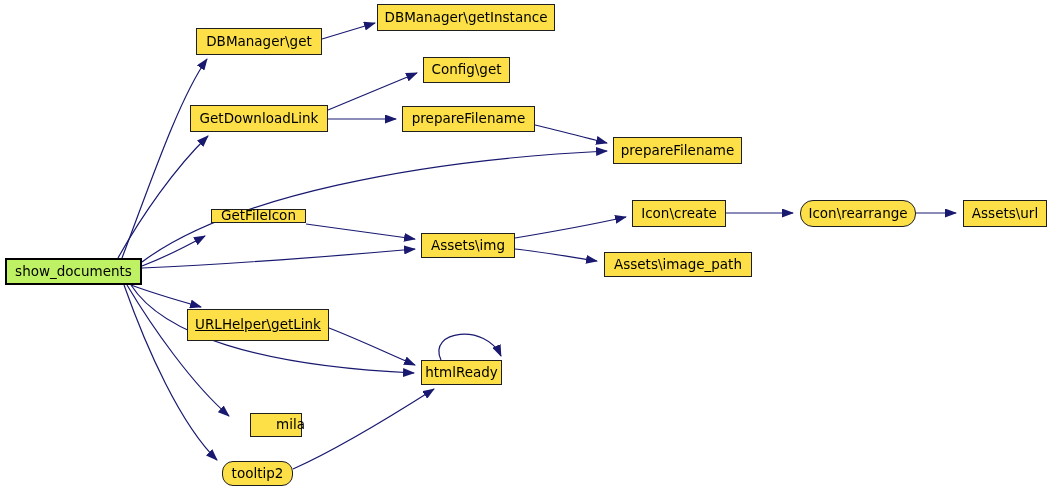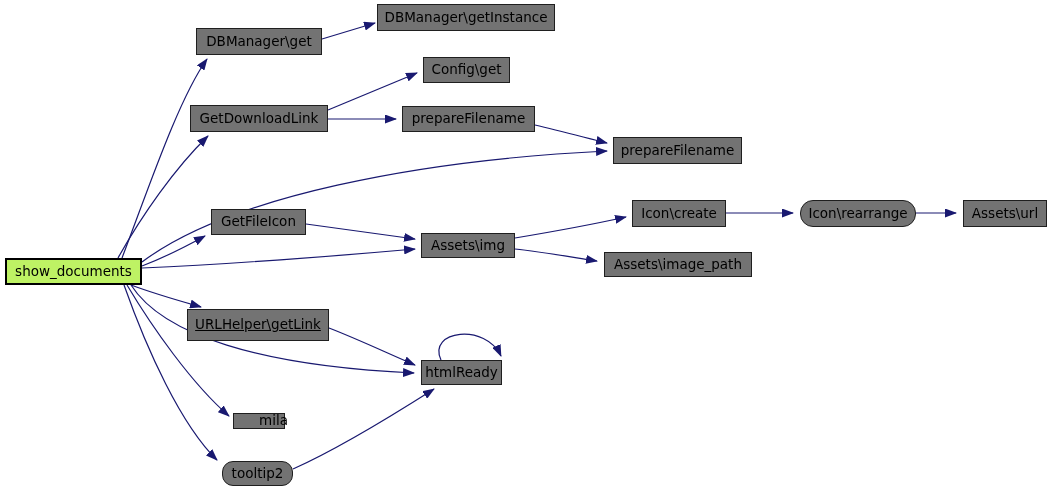--- a/index.html
+++ b/index.html
@@ -22,21 +22,21 @@
     fill: none;
     stroke: #191970;
     stroke-width: 1.2px;
   }
   .node {
     position: absolute;
     box-sizing: border-box;
     display: flex;
     align-items: center;
     justify-content: center;
-    background: #737373;
+    background: #fde047;
     border: 1px solid #1f1f1f;
     color: #000000;
     font-size: 13.5px;
     line-height: 1;
     white-space: nowrap;
     cursor: pointer;
   }
   .node.highlight {
     background: #bef264;
     border: 2px solid #000000;
@@ -76,24 +76,24 @@
       <path d="M 293,469 C 338,449 401,410 434,389" class="edge" marker-end="url(#arrow)"></path>
     </svg>
   <div id="node-layer">
       <div class="node highlight" style="left: 5px; top: 258px; width: 137px; height: 27px;">show_documents</div>
       <div class="node" style="left: 196px; top: 28px; width: 126px; height: 27px;">DBManager\get</div>
       <div class="node" style="left: 377px; top: 4px; width: 178px; height: 27px;">DBManager\getInstance</div>
       <div class="node" style="left: 190px; top: 105px; width: 138px; height: 27px;">GetDownloadLink</div>
       <div class="node" style="left: 423px; top: 57px; width: 87px; height: 26px;">Config\get</div>
       <div class="node" style="left: 402px; top: 106px; width: 133px; height: 26px;">prepareFilename</div>
       <div class="node" style="left: 613px; top: 137px; width: 129px; height: 27px;">prepareFilename</div>
-      <div class="node" style="left: 211px; top: 209px; width: 95px; height: 26px;">GetFileIcon</div>
+      <div class="node" style="left: 211px; top: 209px; width: 95px; height: 14px;">GetFileIcon</div>
       <div class="node" style="left: 421px; top: 233px; width: 94px; height: 25px;">Assets\img</div>
       <div class="node" style="left: 632px; top: 200px; width: 94px; height: 27px;">Icon\create</div>
       <div class="node" style="left: 800px; top: 200px; width: 116px; height: 27px; border-radius: 13px;">Icon\rearrange</div>
       <div class="node" style="left: 963px; top: 200px; width: 84px; height: 27px;">Assets\url</div>
       <div class="node" style="left: 604px; top: 252px; width: 148px; height: 25px;">Assets\image_path</div>
       <div class="node" style="left: 187px; top: 309px; width: 142px; height: 32px; text-decoration: underline;">URLHelper\getLink</div>
       <div class="node" style="left: 421px; top: 360px; width: 81px; height: 25px;">htmlReady</div>
-      <div class="node" style="left: 233px; top: 413px; width: 52px; height: 16px; padding-left: 29px;">mila</div>
+      <div class="node" style="left: 250px; top: 413px; width: 52px; height: 24px; padding-left: 29px;">mila</div>
       <div class="node" style="left: 222px; top: 461px; width: 71px; height: 25px; border-radius: 11px;">tooltip2</div>
     </div>
 </div>
 
 </body></html>

